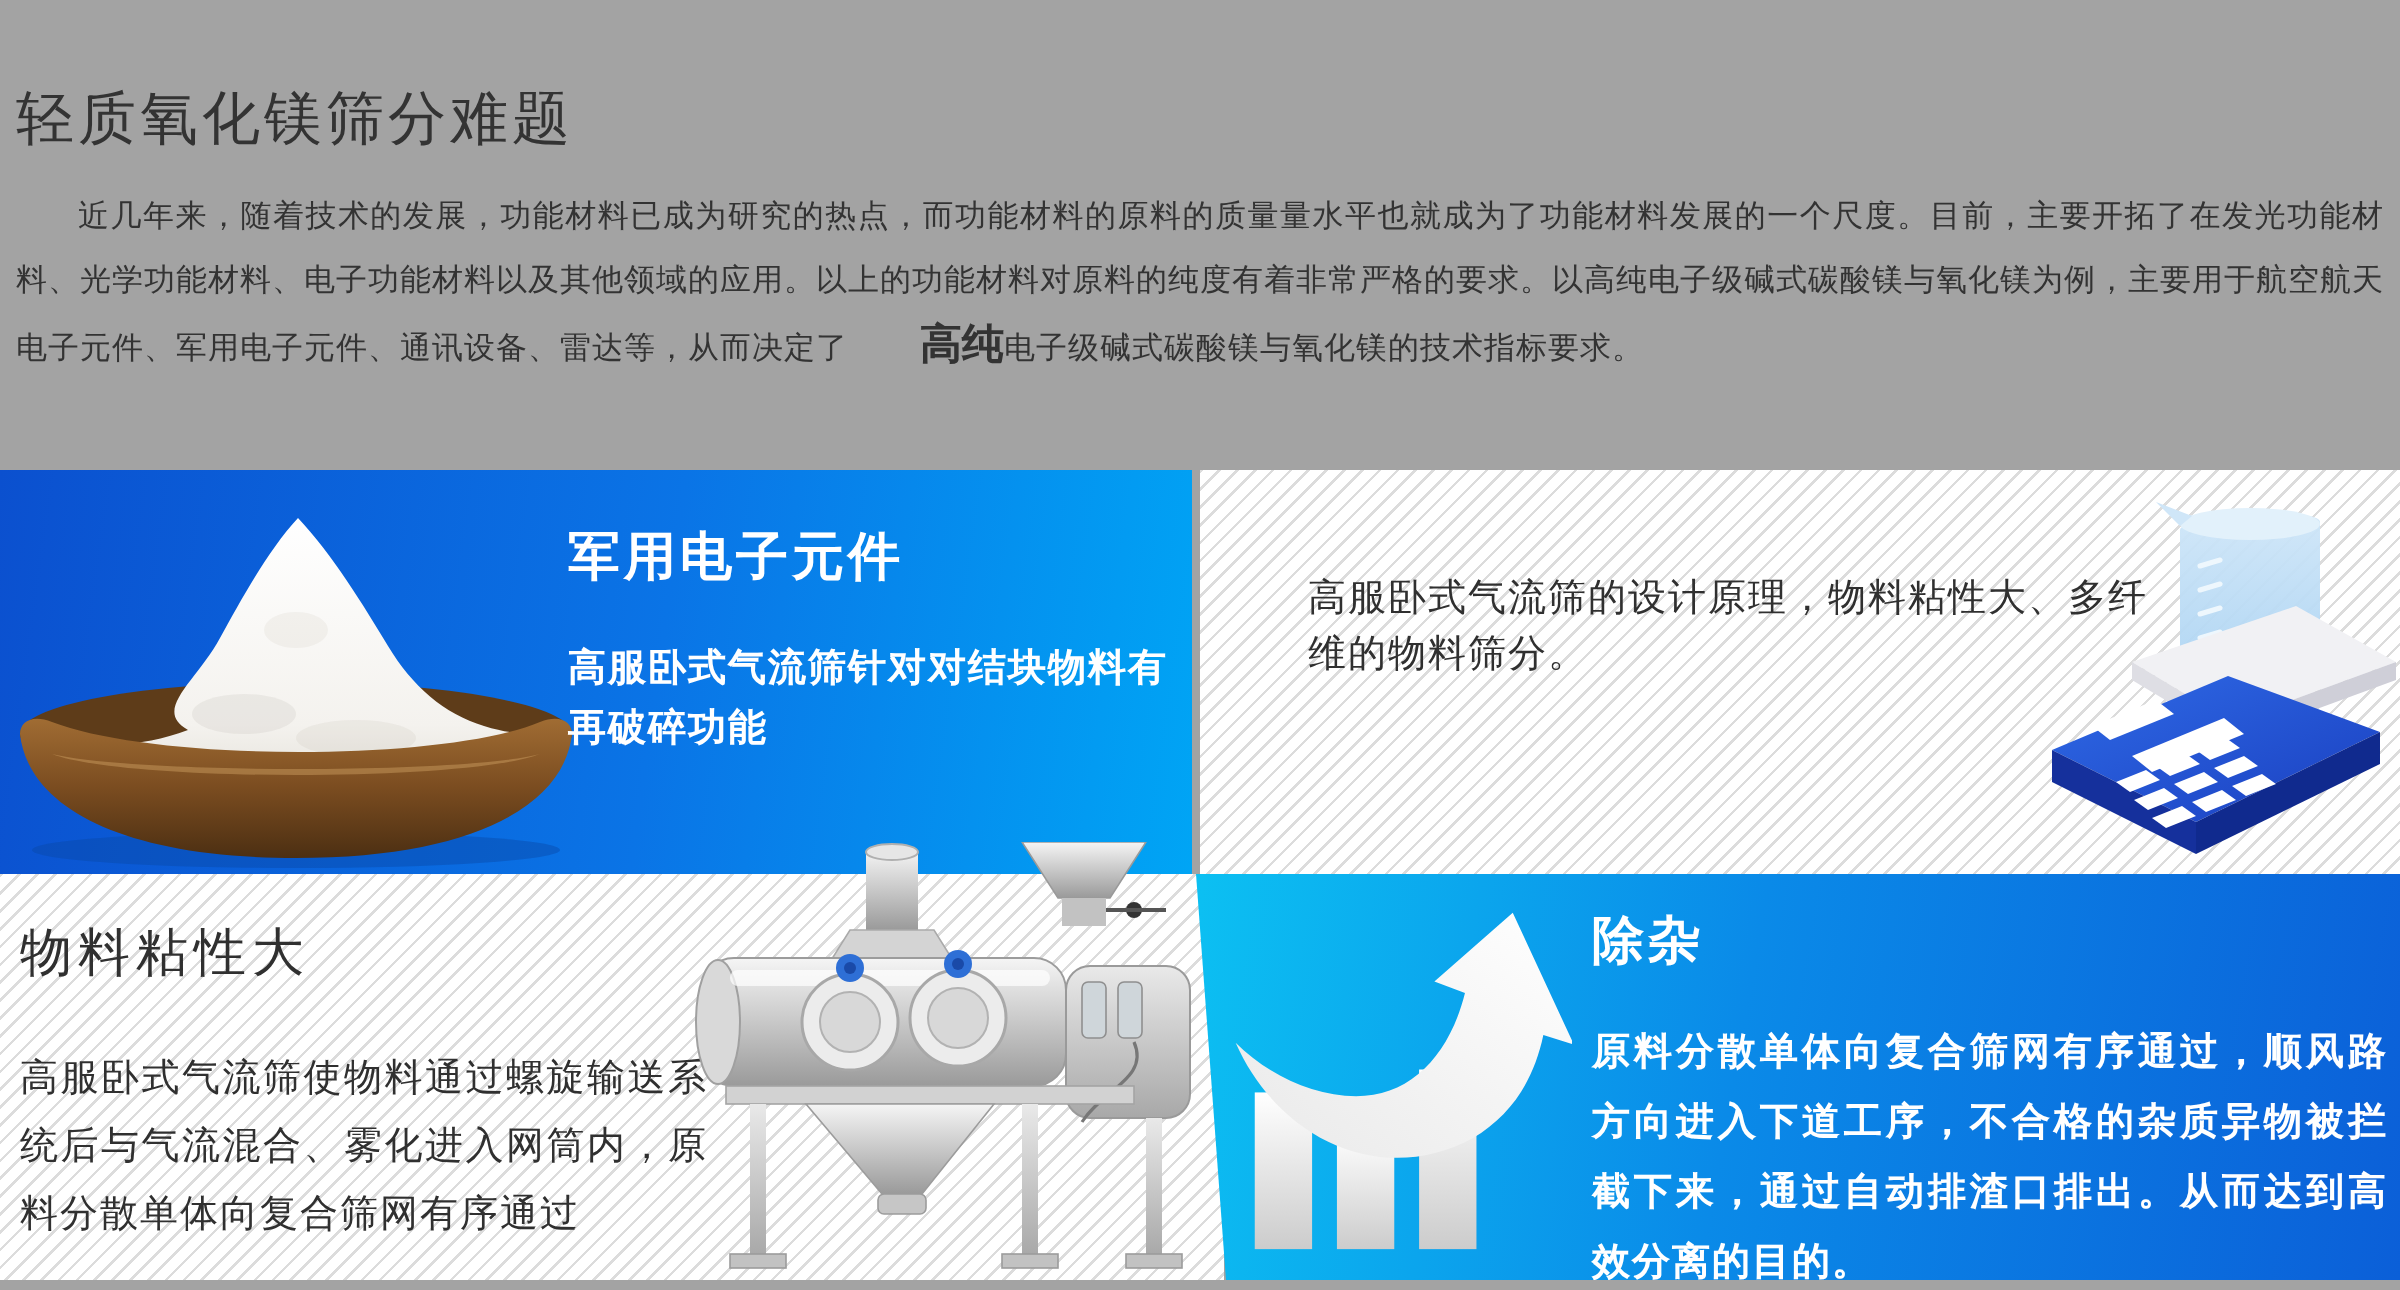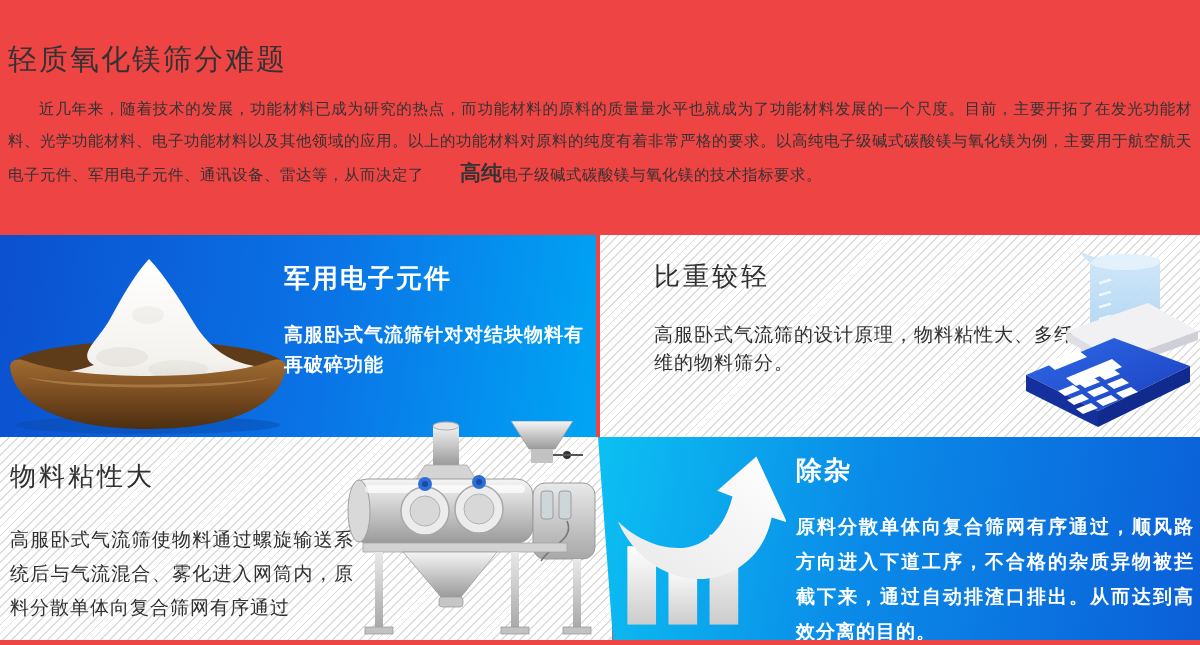--- a/index.html
+++ b/index.html
@@ -1,18 +1,18 @@
 <!DOCTYPE html>
 <html><head>
 <meta charset="utf-8">
 <style>
   * { margin:0; padding:0; box-sizing:border-box; }
   html,body { width:1200px; height:645px; background:#fff; overflow:hidden;
     font-family:"Liberation Sans","DejaVu Sans",sans-serif; }
-  .page { position:relative; width:1200px; height:645px; background:#ef4444; }
+  .page { position:relative; width:1200px; height:645px; background:#a3a3a3; }
 
   
   .header { position:absolute; left:8px; top:40px; width:1184px; }
   .title { font-size:29px; font-weight:500; color:#333; letter-spacing:2px; }
   .subtitle { margin-top:7px; font-size:12.5px; color:#3a3a3a; letter-spacing:.3px; }
   .intro { margin-top:13px; font-size:15.5px; color:#333; line-height:32px;
     text-align:justify; text-indent:2em; letter-spacing:.5px; }
   .intro .hl { font-size:21px; font-weight:bold; letter-spacing:0;margin-left:36px; }
 
   
@@ -87,21 +87,20 @@
         <path d="M24,132 C60,146 232,146 268,132 C230,142 66,142 24,132 Z" fill="#c89a5e" opacity="0.5"></path>
       </svg>
       <div class="tl-text">
         <h2 class="p-head-light">军用电子元件</h2>
         <p class="p-body-light">高服卧式气流筛针对对结块物料有再破碎功能</p>
       </div>
     </div>
 
     <div class="panel panel-tr hatch">
       <div class="tr-text">
-        <h2 class="p-head-dark">比重较轻</h2>
         <p class="p-body-dark">高服卧式气流筛的设计原理，物料粘性大、多纤维的物料筛分。</p>
       </div>
       <svg class="scale-art" viewBox="0 0 178 194">
         <defs>
           <linearGradient id="scbody" x1="0" y1="0" x2="1" y2="1">
             <stop offset="0" stop-color="#2f6ae6"></stop>
               <stop offset="1" stop-color="#1a3fc0"></stop>
           </linearGradient>
           <linearGradient id="beak" x1="0" y1="0" x2="0" y2="1">
             <stop offset="0" stop-color="#cfe6f8"></stop>

